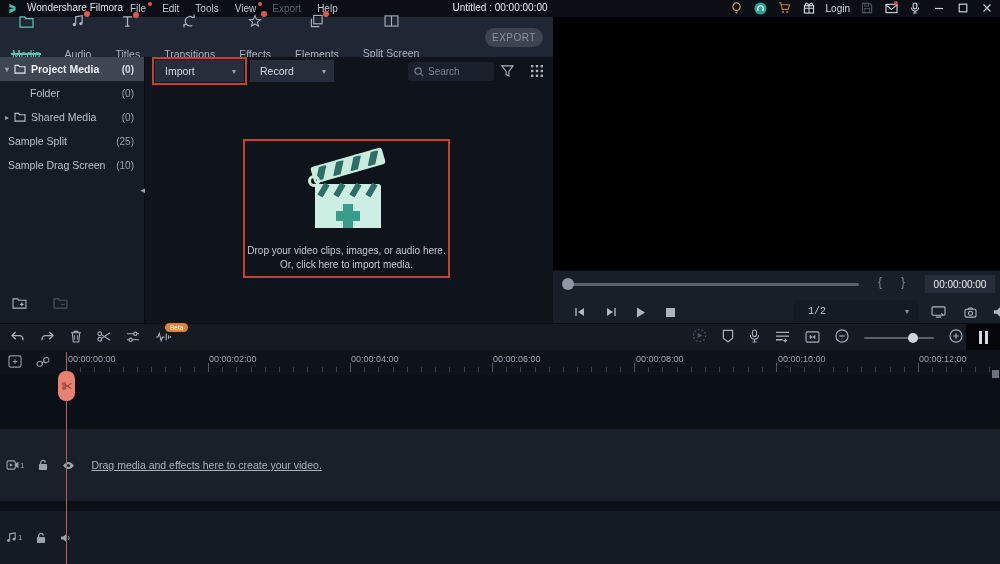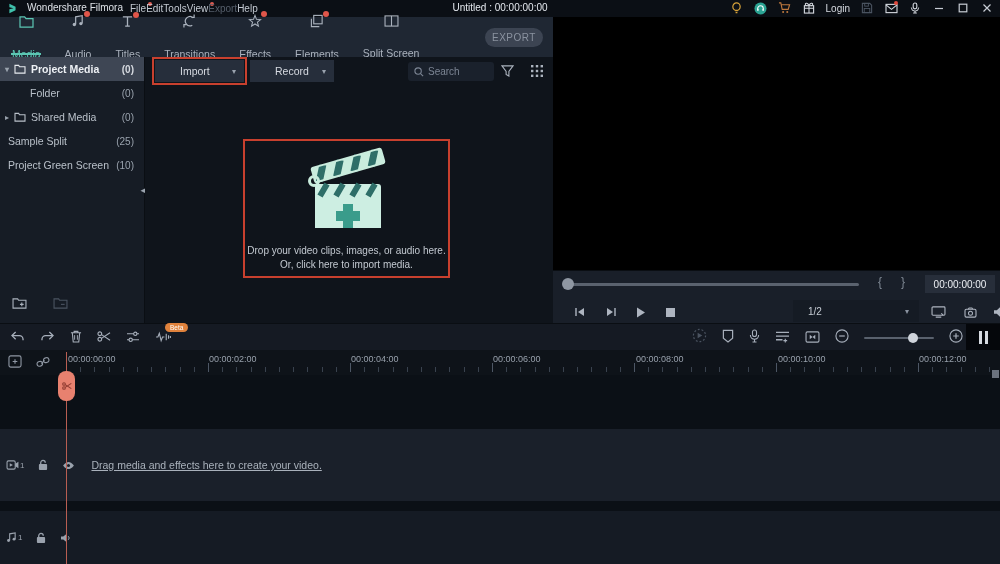--- a/index.html
+++ b/index.html
@@ -4,21 +4,21 @@
 <style>
   * { margin:0; padding:0; box-sizing:border-box; }
   html,body { background:#000; }
   body { font-family:"Liberation Sans", sans-serif; }
   .app { position:relative; width:1000px; height:564px; background:#404040; overflow:hidden; color:#cfd4db; }
 
   
   .titlebar { position:absolute; left:0; top:0; width:1000px; height:17px; background:#0b0f15; display:flex; align-items:center; font-size:10px; color:#c7ccd4; }
   .logo { position:absolute; left:8px; top:3px; }
   .app-name { position:absolute; left:27px; top:2px; font-size:10px; color:#dde1e7; }
-  .menus { position:absolute; left:130px; top:0; height:17px; display:flex; gap:0; align-items:center; }
+  .menus { position:absolute; left:130px; top:0; height:17px; display:flex; gap:16px; align-items:center; }
   .menu-item { position:relative; cursor:default; color:#c3c9d1; }
   .menu-item.disabled { color:#555e6a; }
   .menu-dot { position:absolute; top:-1px; right:-6px; width:4px; height:4px; border-radius:50%; background:#e05c52; }
   .doc-title { position:absolute; left:50%; transform:translateX(-50%); top:2px; color:#e4e8ee; font-size:10px; }
   .tb-right { position:absolute; right:6px; top:0; height:16px; display:flex; align-items:center; gap:10px; }
   .tb-ico { position:relative; width:14px; height:14px; display:flex; align-items:center; justify-content:center; }
   .login { font-size:10px; color:#d6dae1; }
   .mail-dot { position:absolute; top:0; right:0; width:4px; height:4px; border-radius:50%; background:#e0483c; }
 
   
@@ -32,41 +32,41 @@
 
   
   .preview { position:absolute; left:553px; top:17px; width:447px; height:253px; background:#000; }
   .pv-ctrl { position:absolute; left:553px; top:270px; width:447px; height:53px; background:#191f29; border-top:1px solid #0a0e13; }
   .pv-slider-track { position:absolute; left:14px; top:12px; width:292px; height:3px; border-radius:2px; background:#5a626e; }
   .pv-slider-handle { position:absolute; left:9px; top:7px; width:12px; height:12px; border-radius:50%; background:#8f97a2; }
   .pv-brace { position:absolute; top:4px; font-size:12px; color:#7f8894; }
   .pv-timecode { position:absolute; left:372px; top:4px; width:70px; height:18px; background:#272e3a; color:#eef1f5; font-size:10px; display:flex; align-items:center; justify-content:center; }
   .pv-btn { position:absolute; top:33px; width:18px; height:16px; display:flex; align-items:center; justify-content:center; color:#aeb5c0; }
   .pv-zoom { position:absolute; left:240px; top:29px; width:126px; height:22px; background:#151b24; display:flex; align-items:center; color:#c6ccd4; font-size:10px; }
-  .pv-zoom .zl { margin-left:15px; }
+  .pv-zoom .zl { margin-left:15px;font-family:Liberation Mono, monospace; }
   .pv-zoom .zc { margin-left:auto; margin-right:10px; color:#8a93a0; font-size:8px; }
 
   
   .sidebar { position:absolute; left:0; top:57px; width:145px; height:266px; background:#161c25; border-right:1px solid #0a0e13; }
   .sb-row { display:flex; align-items:center; height:24px; font-size:10.5px; color:#b9c0c9; padding-right:10px; }
   .sb-row .arrow { width:14px; text-align:center; font-size:8px; color:#9aa3ae; }
   .sb-row .f-ico { margin-right:5px; display:flex; }
   .sb-row .count { margin-left:auto; font-size:10px; color:#9aa3ae; }
   .sb-row.selected { background:#3e4654; color:#eef1f5; font-weight:bold; }
   .sb-row.selected .count { color:#d6dae0; }
   .sb-indent { padding-left:30px;align-items:center; }
   .sb-pad { padding-left:8px; }
   .sb-bottom { position:absolute; left:12px; bottom:10px; display:flex; gap:26px; }
   .collapse-arrow { position:absolute; right:-1px; top:128px; font-size:9px; color:#9aa3ae; }
 
   
   .media-content { position:absolute; left:145px; top:57px; width:408px; height:266px; background:#0f141b; }
   .import-annot { position:absolute; left:7px; top:0px; width:95px; height:28px; border:2px solid #c8402e; }
   .drop-btn { position:absolute; top:3px; height:22px; background:#262e3b; color:#d6dae1; font-size:10.5px; display:flex; align-items:center; }
-  .drop-btn .lbl { margin-left:25px; }
+  .drop-btn .lbl { margin-left:10px; }
   .drop-btn .chev { margin-left:auto; margin-right:8px; font-size:8px; color:#9aa3ae; }
   .search-box { position:absolute; left:263px; top:5px; width:86px; height:19px; background:#1a212c; border-radius:3px; display:flex; align-items:center; }
   .search-box input { background:transparent; border:none; outline:none; color:#cfd4db; font-size:10px; width:58px; }
   .search-box input::placeholder { color:#7c8594; }
   .mc-ico { position:absolute; top:6px; color:#aab2bd; }
   .dropzone { position:absolute; left:98px; top:82px; width:207px; height:139px; border:2px solid #c8402e; display:flex; flex-direction:column; align-items:center; justify-content:center; }
   .dz-text { font-size:10px; color:#c3c9d1; text-align:center; line-height:14px; margin-top:8px; }
 
   
   .tl-toolbar { position:absolute; left:0; top:323px; width:1000px; height:27px; background:#151a23; border-top:1px solid #0a0e13; }
@@ -340,21 +340,21 @@
           </svg>
       </span>
       <span>Shared Media</span>
       <span class="count">(0)</span>
     </div>
     <div class="sb-row sb-pad">
       <span>Sample Split</span>
       <span class="count">(25)</span>
     </div>
     <div class="sb-row sb-pad">
-      <span>Project Green Screen</span>
+      <span>Sample Drag Screen</span>
       <span class="count">(10)</span>
     </div>
     <span class="collapse-arrow">◂</span>
     <div class="sb-bottom">
       <span>
         <svg width="15" height="12" viewBox="0 0 16 13">
             <path d="M1 2h5l1 1.5h8V12H1z" fill="none" stroke="#aab2bd" stroke-width="1.2"></path>
             <path d="M10.5 6v4M8.5 8h4" stroke="#aab2bd" stroke-width="1.2"></path>
           </svg>
       </span>

